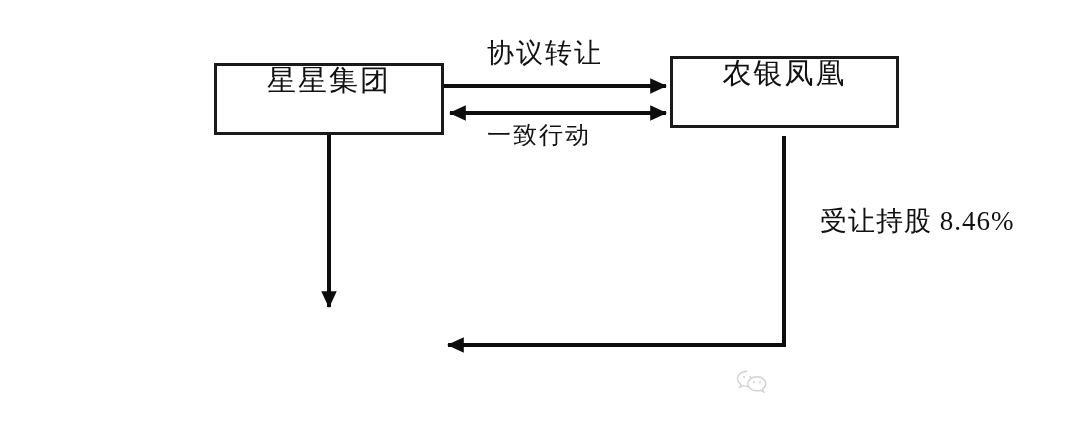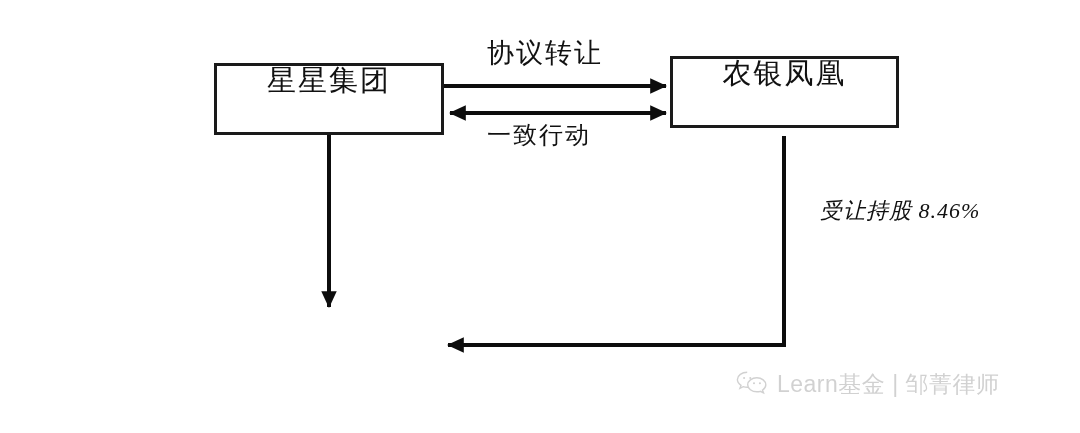--- a/index.html
+++ b/index.html
@@ -53,24 +53,23 @@
     left: 487px; top: 123px;
     font-size: 24px;
     letter-spacing: 2px;
   }
   #label-shengyu {
     left: 20px; top: 200px;
     font-size: 27px;
     letter-spacing: 1px;
   }
   #label-shourang {
-    left: 820px; top: 200px;
-    font-size: 22px;
+    left: 820px; top: 208px;
+    font-size: 27px;
     letter-spacing: 1px;
-    font-style: italic;
   }
 
   svg#edges {
     position: absolute;
     left: 0; top: 0;
     width: 1080px;
     height: 433px;
     pointer-events: none;
   }
   svg#edges line, svg#edges polyline {
@@ -146,16 +145,15 @@
         <g fill="none" stroke="#9a9a9a" stroke-width="1.4">
           <path d="M12.2 2.2c-5.4 0-9.8 3.3-9.8 7.4 0 2.3 1.4 4.4 3.6 5.8l-1.1 3 3.3-1.7c1.2 0.35 2.5 0.55 3.9 0.55 0.3 0 0.6-0.01 0.9-0.03"></path>
           <path d="M21.9 7.8c-5.1 0-9.2 3.1-9.2 7s4.1 7 9.2 7c1.2 0 2.4-0.18 3.5-0.5l3.1 1.6-1-2.8c2-1.3 3.3-3.2 3.3-5.3 0-3.9-4.1-7-8.9-7z"></path>
         </g>
         <circle cx="9.1" cy="8.0" r="1.05" fill="#9a9a9a"></circle>
         <circle cx="15.3" cy="8.0" r="1.05" fill="#9a9a9a"></circle>
         <circle cx="19.0" cy="13.2" r="1.05" fill="#9a9a9a"></circle>
         <circle cx="24.9" cy="13.2" r="1.05" fill="#9a9a9a"></circle>
       </svg>
     </span>
-    <span class="wm-text">Learn基金 | 邹菁律师</span>
   </div>
 
 </div>
 
 </body></html>

